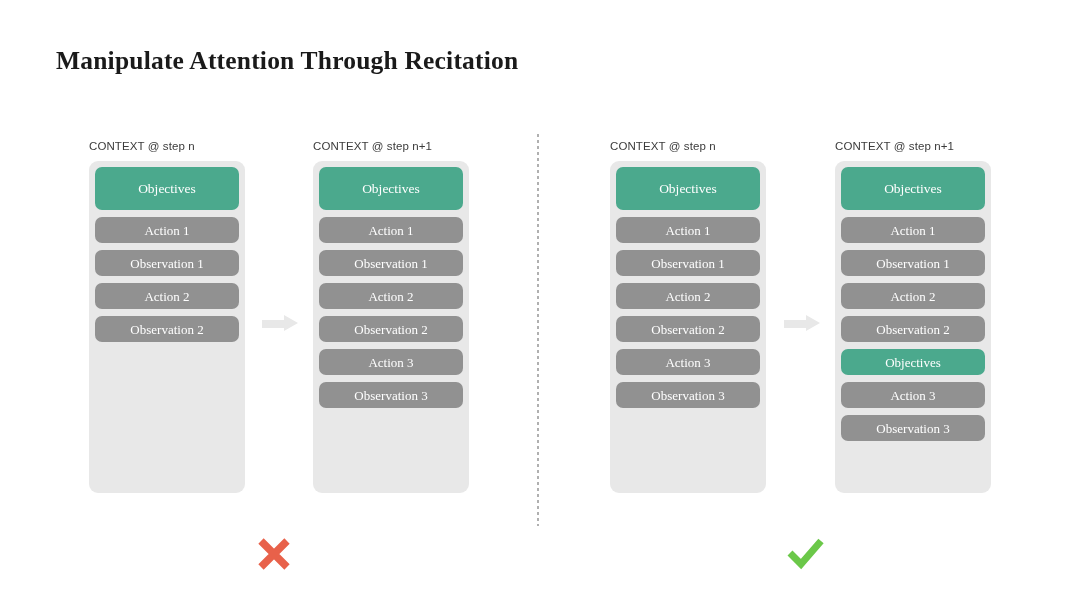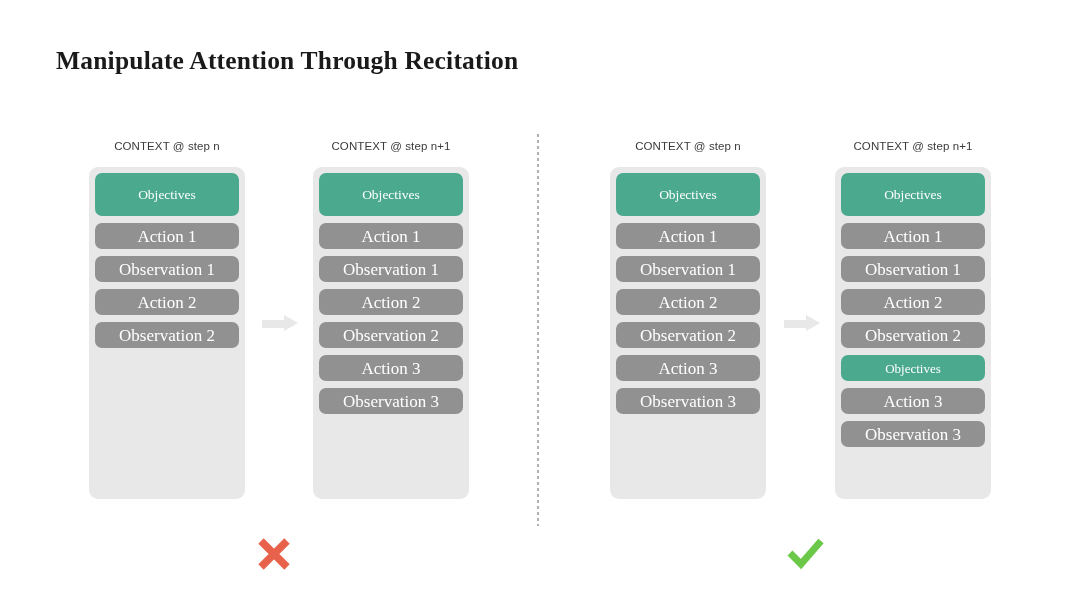--- a/index.html
+++ b/index.html
@@ -49,46 +49,46 @@
   
   .column {
     position: absolute;
     width: 156px;
   }
   .column-header {
     position: absolute;
     top: 0;
     left: 0;
     width: 156px;
-    text-align: center;
+    text-align: left;
     font-family: "Liberation Sans", sans-serif;
     font-size: 11.5px;
     color: #3b3b3b;
     letter-spacing: 0.1px;
     white-space: nowrap;
   }
   .column-panel {
     position: absolute;
-    top: 27px;
+    top: 21px;
     left: 0;
     width: 156px;
     height: 332px;
     background: #e8e8e8;
     border-radius: 9px;
     box-sizing: border-box;
     padding: 6px;
   }
   .block {
     width: 144px;
     box-sizing: border-box;
     border-radius: 7px;
     margin-bottom: 7px;
     font-family: "Liberation Serif", serif;
     color: #ffffff;
-    font-size: 17px;
+    font-size: 13px;
     display: flex;
     align-items: center;
     justify-content: center;
     text-align: center;
     line-height: 1;
   }
   .block.objectives {
     background: #4BA98D;
     height: 43px;
     font-size: 13.5px;

